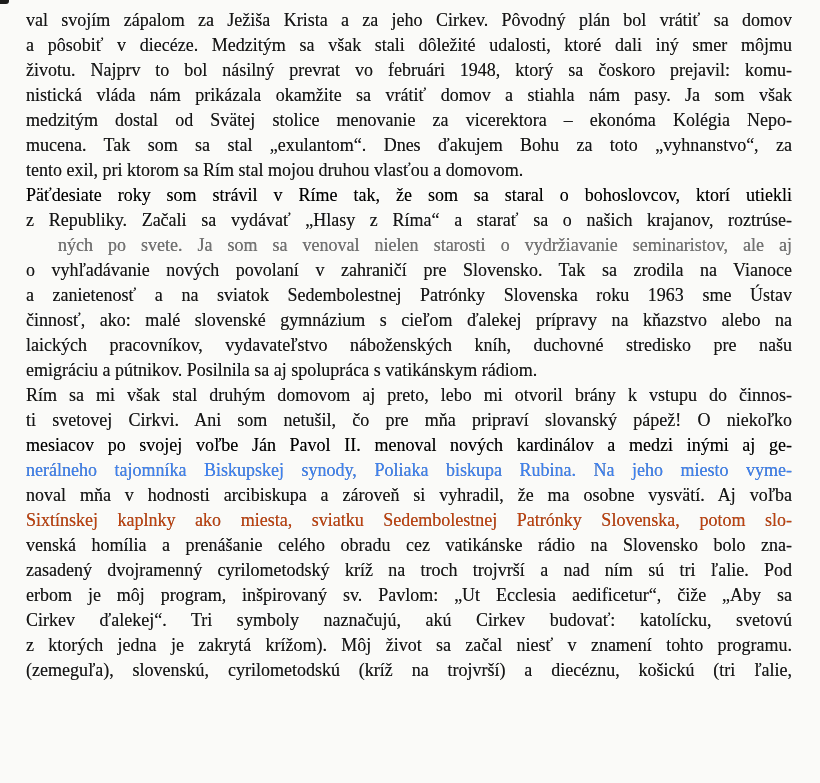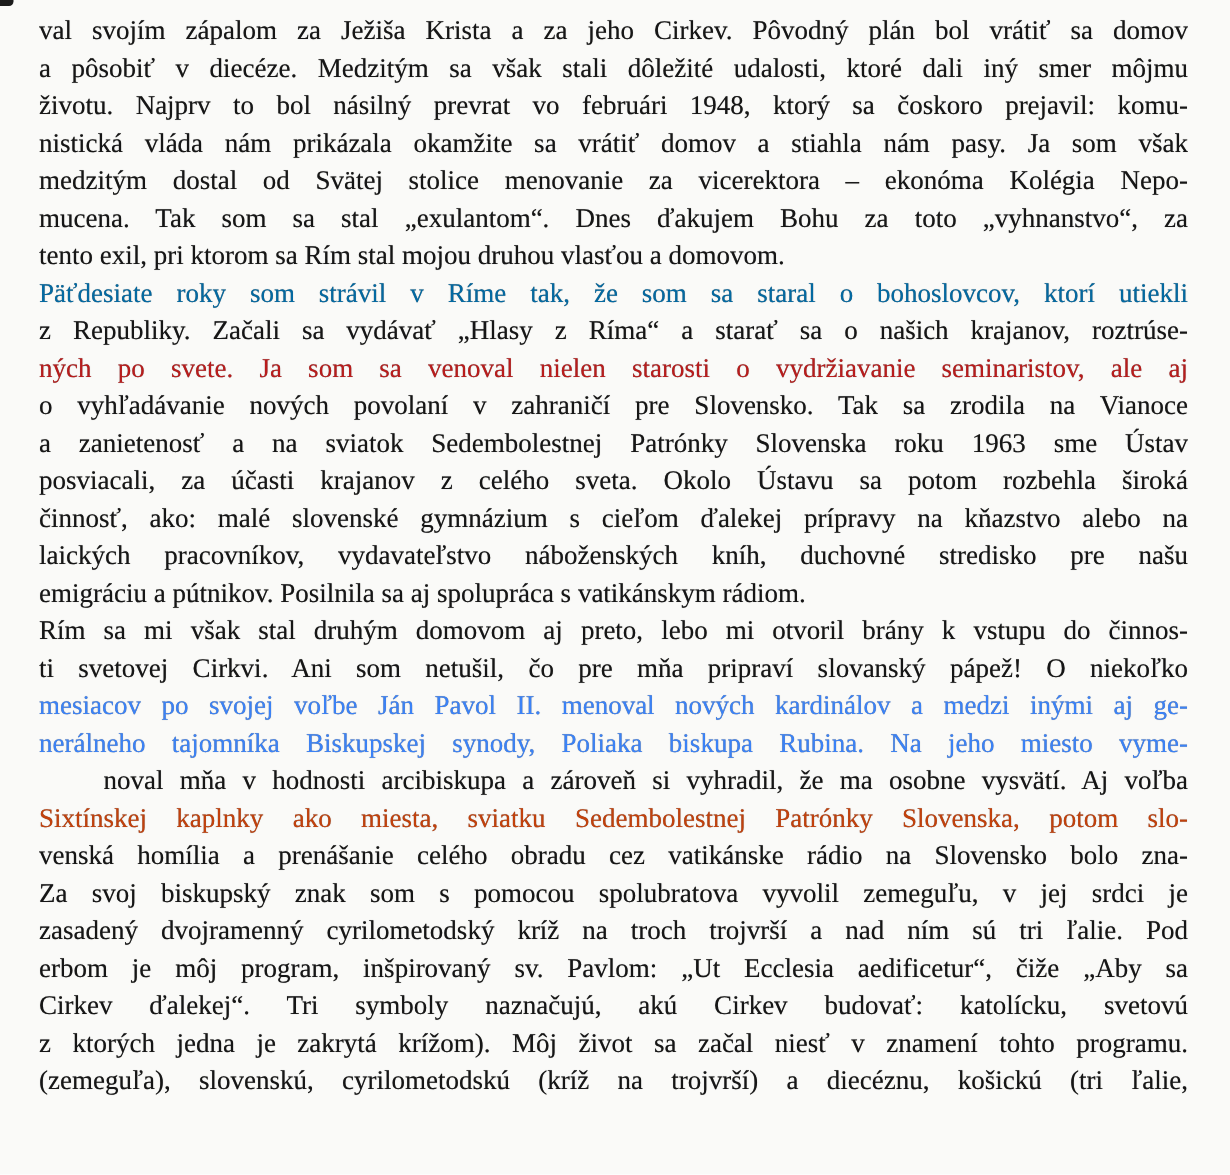--- a/index.html
+++ b/index.html
@@ -58,41 +58,39 @@
       <div class="para">
         <div class="line" style="color: rgb(22, 22, 22);">val svojím zápalom za Ježiša Krista a za jeho Cirkev. Pôvodný plán bol vrátiť sa domov</div>
         <div class="line" style="color: rgb(22, 22, 22);">a pôsobiť v diecéze. Medzitým sa však stali dôležité udalosti, ktoré dali iný smer môjmu</div>
         <div class="line" style="color: rgb(22, 22, 22);">životu. Najprv to bol násilný prevrat vo februári 1948, ktorý sa čoskoro prejavil: komu-</div>
         <div class="line" style="color: rgb(22, 22, 22);">nistická vláda nám prikázala okamžite sa vrátiť domov a stiahla nám pasy. Ja som však</div>
         <div class="line" style="color: rgb(22, 22, 22);">medzitým dostal od Svätej stolice menovanie za vicerektora – ekonóma Kolégia Nepo-</div>
         <div class="line" style="color: rgb(22, 22, 22);">mucena. Tak som sa stal „exulantom“. Dnes ďakujem Bohu za toto „vyhnanstvo“, za</div>
         <div class="line end" style="color: rgb(22, 22, 22);">tento exil, pri ktorom sa Rím stal mojou druhou vlasťou a domovom.</div>
       </div>
       <div class="para">
-        <div class="line" style="color: #0369a1;">Päťdesiate roky som strávil v Ríme tak, že som sa staral o bohoslovcov, ktorí utiekli</div>
+        <div class="line" style="color: #000000;">Päťdesiate roky som strávil v Ríme tak, že som sa staral o bohoslovcov, ktorí utiekli</div>
         <div class="line" style="color: rgb(22, 22, 22);">z Republiky. Začali sa vydávať „Hlasy z Ríma“ a starať sa o našich krajanov, roztrúse-</div>
-        <div class="line" style="color: #b91c1c;">ných po svete. Ja som sa venoval nielen starosti o vydržiavanie seminaristov, ale aj</div>
+        <div class="line" style="color: #737373; margin-left: 32px;">ných po svete. Ja som sa venoval nielen starosti o vydržiavanie seminaristov, ale aj</div>
         <div class="line" style="color: rgb(22, 22, 22);">o vyhľadávanie nových povolaní v zahraničí pre Slovensko. Tak sa zrodila na Vianoce</div>
         <div class="line" style="color: rgb(22, 22, 22);">a zanietenosť a na sviatok Sedembolestnej Patrónky Slovenska roku 1963 sme Ústav</div>
-        <div class="line" style="color: rgb(22, 22, 22);">posviacali, za účasti krajanov z celého sveta. Okolo Ústavu sa potom rozbehla široká</div>
         <div class="line" style="color: rgb(22, 22, 22);">činnosť, ako: malé slovenské gymnázium s cieľom ďalekej prípravy na kňazstvo alebo na</div>
         <div class="line" style="color: rgb(22, 22, 22);">laických pracovníkov, vydavateľstvo náboženských kníh, duchovné stredisko pre našu</div>
         <div class="line end" style="color: rgb(22, 22, 22);">emigráciu a pútnikov. Posilnila sa aj spolupráca s vatikánskym rádiom.</div>
       </div>
       <div class="para">
         <div class="line" style="color: rgb(22, 22, 22);">Rím sa mi však stal druhým domovom aj preto, lebo mi otvoril brány k vstupu do činnos-</div>
         <div class="line" style="color: rgb(22, 22, 22);">ti svetovej Cirkvi. Ani som netušil, čo pre mňa pripraví slovanský pápež! O niekoľko</div>
-        <div class="line" style="color: #3b82f6;">mesiacov po svojej voľbe Ján Pavol II. menoval nových kardinálov a medzi inými aj ge-</div>
+        <div class="line" style="color: #000000;">mesiacov po svojej voľbe Ján Pavol II. menoval nových kardinálov a medzi inými aj ge-</div>
         <div class="line" style="color: #3b82f6;">nerálneho tajomníka Biskupskej synody, Poliaka biskupa Rubina. Na jeho miesto vyme-</div>
-        <div class="line" style="color: rgb(22, 22, 22); margin-left: 43px;">noval mňa v hodnosti arcibiskupa a zároveň si vyhradil, že ma osobne vysvätí. Aj voľba</div>
+        <div class="line" style="color: rgb(22, 22, 22);">noval mňa v hodnosti arcibiskupa a zároveň si vyhradil, že ma osobne vysvätí. Aj voľba</div>
         <div class="line" style="color: #c2410c;">Sixtínskej kaplnky ako miesta, sviatku Sedembolestnej Patrónky Slovenska, potom slo-</div>
         <div class="line" style="color: rgb(22, 22, 22);">venská homília a prenášanie celého obradu cez vatikánske rádio na Slovensko bolo zna-</div>
       </div>
       <div class="para">
-        <div class="line" style="color: rgb(22, 22, 22);">Za svoj biskupský znak som s pomocou spolubratova vyvolil zemeguľu, v jej srdci je</div>
         <div class="line" style="color: rgb(22, 22, 22);">zasadený dvojramenný cyrilometodský kríž na troch trojvrší a nad ním sú tri ľalie. Pod</div>
         <div class="line" style="color: rgb(22, 22, 22);">erbom je môj program, inšpirovaný sv. Pavlom: „Ut Ecclesia aedificetur“, čiže „Aby sa</div>
         <div class="line" style="color: rgb(22, 22, 22);">Cirkev ďalekej“. Tri symboly naznačujú, akú Cirkev budovať: katolícku, svetovú</div>
         <div class="line" style="color: rgb(22, 22, 22);">z ktorých jedna je zakrytá krížom). Môj život sa začal niesť v znamení tohto programu.</div>
         <div class="line" style="color: rgb(22, 22, 22);">(zemeguľa), slovenskú, cyrilometodskú (kríž na trojvrší) a diecéznu, košickú (tri ľalie,</div>
       </div>
     </div>
 </div>
 
 </body></html>

